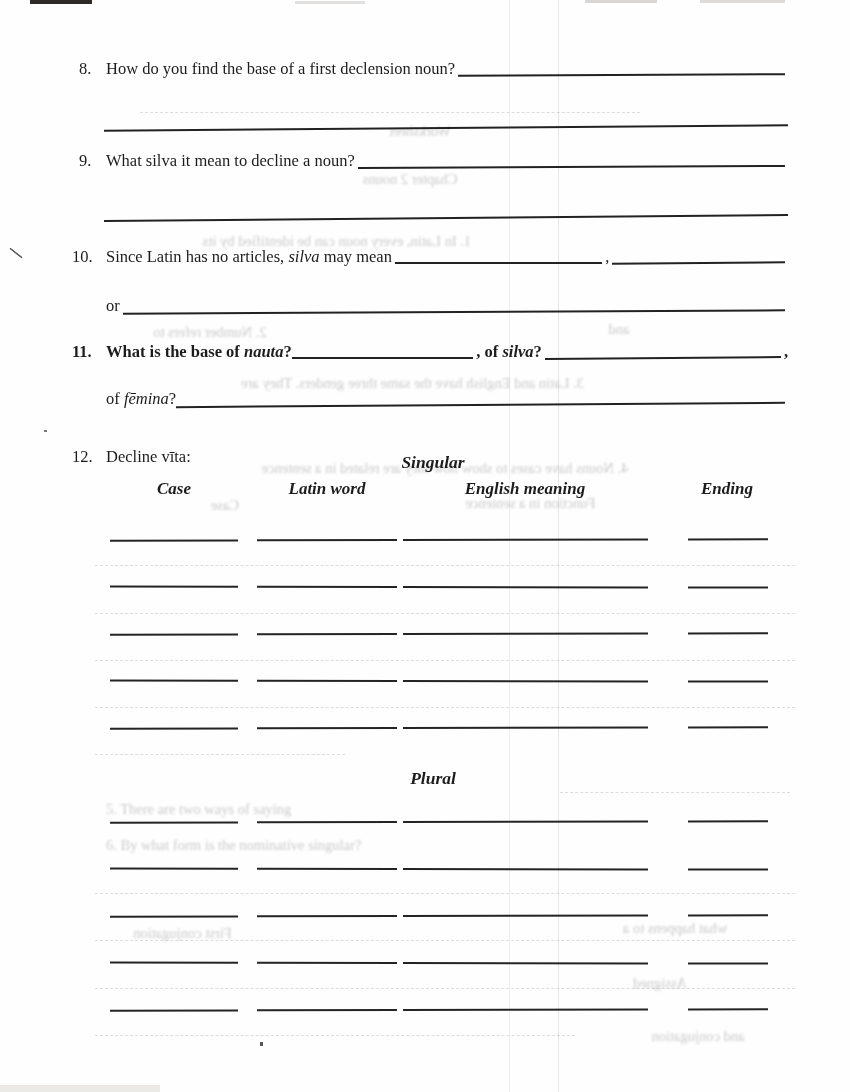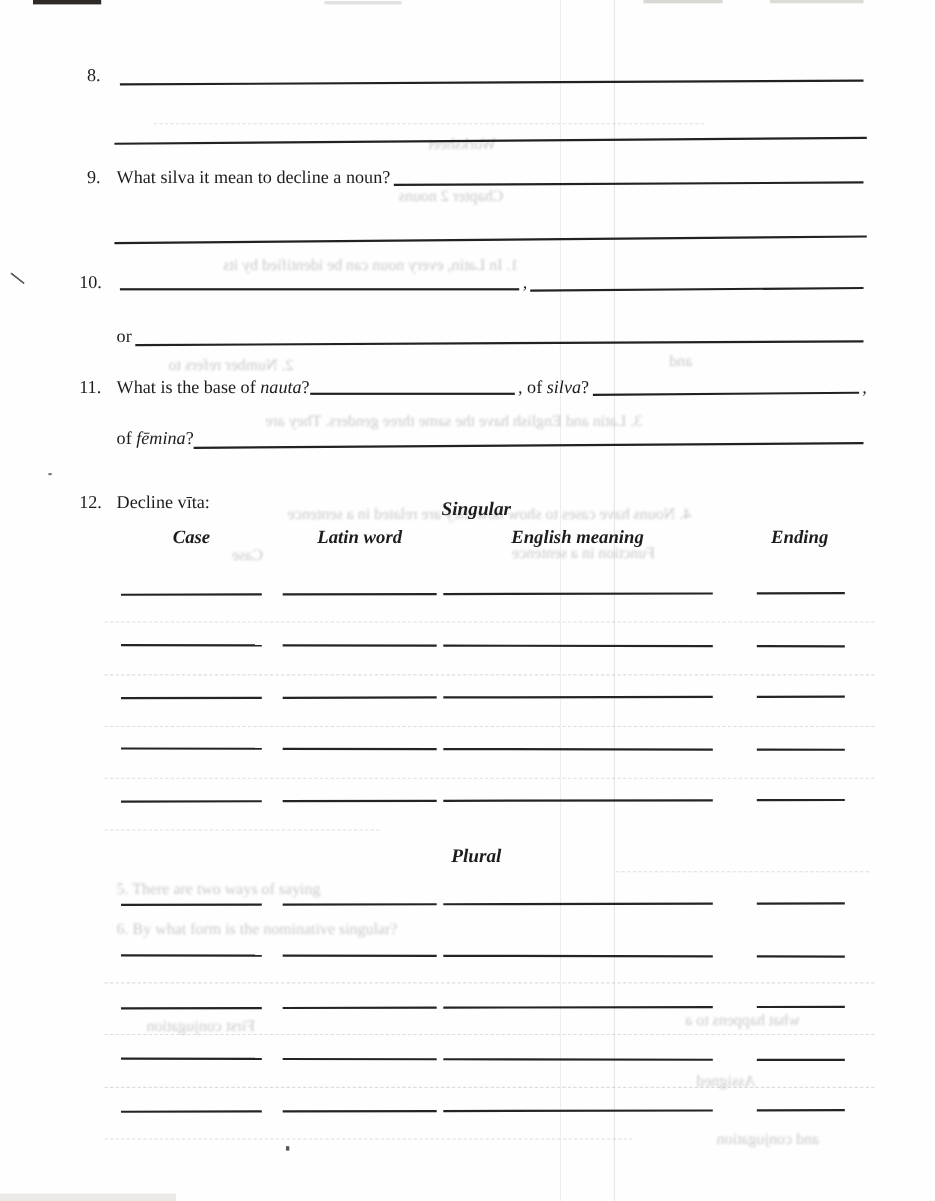--- a/index.html
+++ b/index.html
@@ -104,44 +104,46 @@
   <div class="ghost-line" style="left:95px;top:707px;width:700px;"></div>
   <div class="ghost-line" style="left:95px;top:754px;width:250px;"></div>
   <div class="ghost-line" style="left:560px;top:792px;width:230px;"></div>
   <div class="ghost-line" style="left:95px;top:893px;width:700px;"></div>
   <div class="ghost-line" style="left:95px;top:940px;width:700px;"></div>
   <div class="ghost-line" style="left:95px;top:988px;width:700px;"></div>
   <div class="ghost-line" style="left:95px;top:1035px;width:480px;"></div>
 
   <div class="q-line" style="top:58px;">
     <span class="num single">8.</span>
+    <span class="txt">How do you find the base of a first declension noun?</span>
     <span class="blank r1"></span>
   </div>
   <div class="fullline r2" style="top:127px;"></div>
 
   <div class="q-line" style="top:150px;">
     <span class="num single">9.</span>
     <span class="txt">What silva it mean to decline a noun?</span>
     <span class="blank r1"></span>
   </div>
   <div class="fullline" style="top:217px;transform:rotate(-0.5deg);"></div>
 
   <div class="q-line" style="top:246px;">
     <span class="num">10.</span>
+    <span class="txt"><span>Since Latin has no articles, </span><i>silva</i><span> may mean</span></span>
     <span class="blank g12"></span>
     <span class="txt">,</span>
     <span class="blank r2"></span>
   </div>
   <div class="q-line" style="top:295px;text-align:center;">
     <span class="num"></span>
     <span class="txt">or</span>
     <span class="blank r1"></span>
   </div>
 
-  <div class="q-line" style="top:341px;">
+  <div class="q-line" style="top:341px;font-weight:bold;">
     <span class="num">11.</span>
     <span class="txt"><span>What is the base of </span><i>nauta</i><span>?</span></span>
     <span class="blank" style="margin-left:0;"></span>
     <span class="txt"><span>, of </span><i>silva</i><span>?</span></span>
     <span class="blank g13 r2"></span>
     <span class="txt">,</span>
   </div>
   <div class="q-line" style="top:388px;">
     <span class="num"></span>
     <span class="txt"><span>of </span><i>fēmina</i><span>?</span></span>

